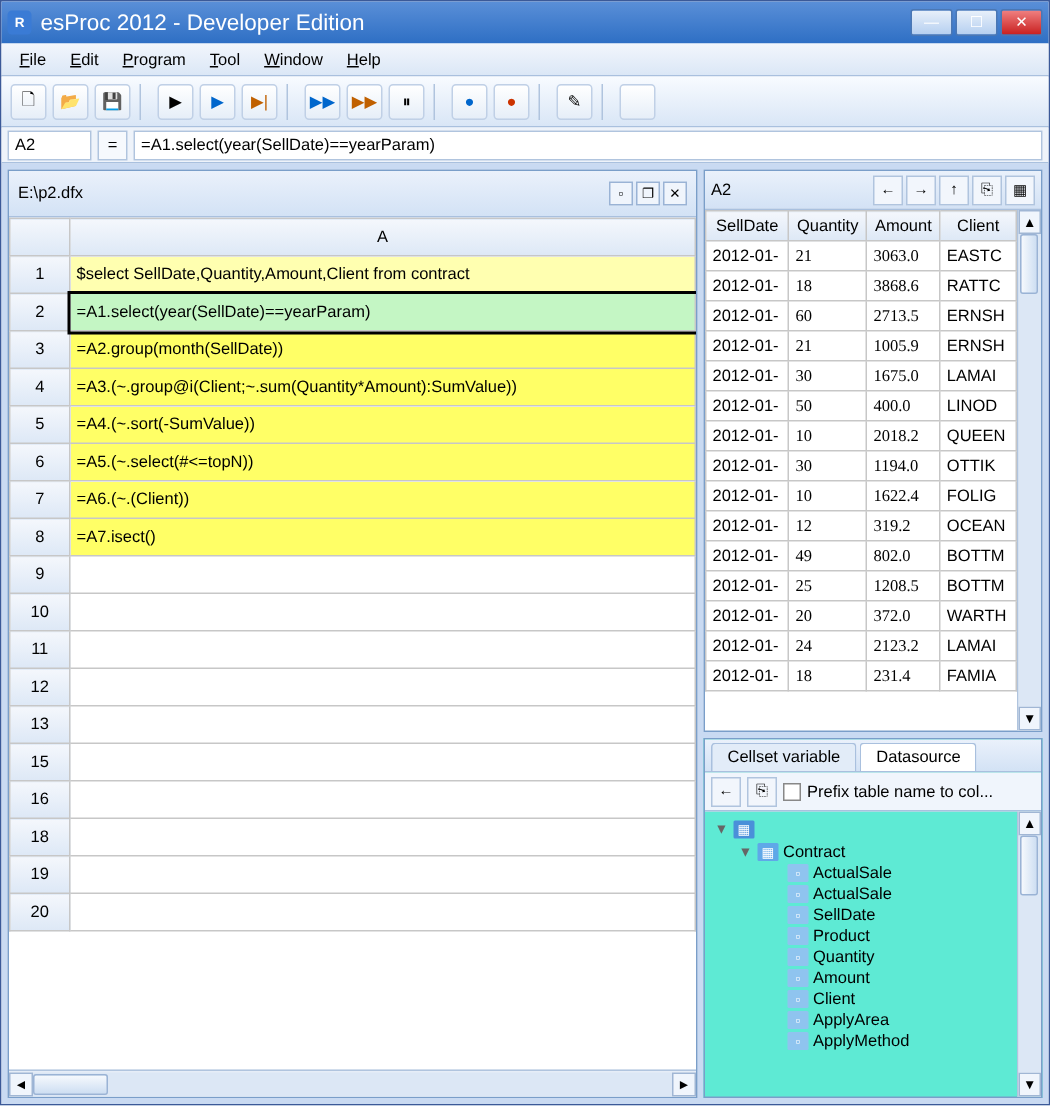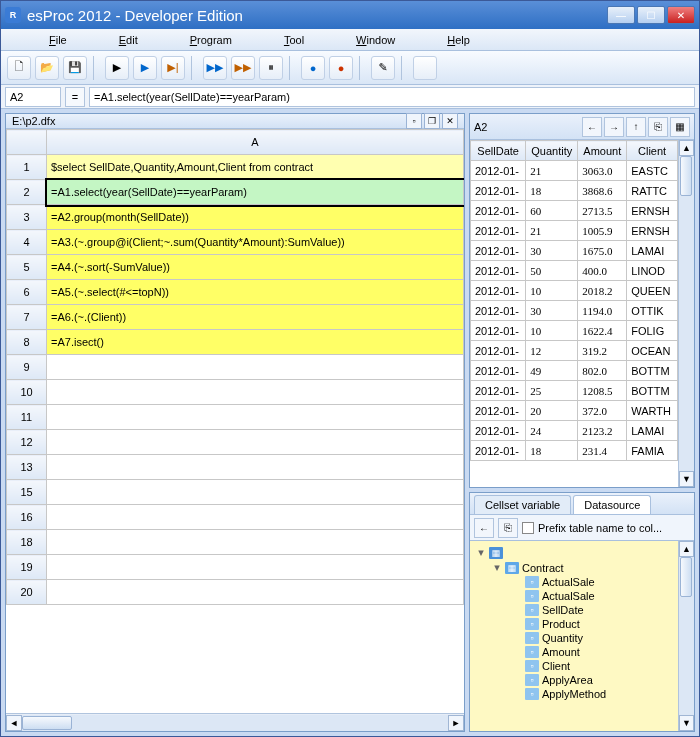--- a/index.html
+++ b/index.html
@@ -8,36 +8,36 @@
 .window { border: 1px solid #3b5998; background: #fff; height: 737px; display: flex; flex-direction: column; }
 
 .titlebar { height: 28px; background: linear-gradient(#5a8fd8, #2e6fc4); display: flex; align-items: center; padding: 0 4px; color: #fff; }
 .titlebar .icon { width: 16px; height: 16px; background: #3a7bd5; border-radius: 3px; margin-right: 6px; display:flex;align-items:center;justify-content:center;font-size:9px;font-weight:bold;}
 .titlebar .title { flex: 1; font-size: 15px; }
 .winbtns { display: flex; gap: 2px; }
 .winbtn { width: 28px; height: 18px; background: linear-gradient(#e8f0fa,#b5cff0); border: 1px solid #4a77b4; border-radius: 2px; display:flex;align-items:center;justify-content:center; font-size:10px;}
 .winbtn.close { background: linear-gradient(#f08080,#c82020); color:#fff;}
 
 .menubar { height: 22px; background: linear-gradient(#f2f6fc,#dbe7f6); border-bottom: 1px solid #a9c0de; display: flex; align-items: center; padding: 0 6px; gap: 4px; }
-.menubar span { padding: 2px 6px; cursor: default; margin-left: 36px; }
+.menubar span { padding: 2px 6px; cursor: default; }
 .menubar span u { text-decoration: underline; }
 
 .toolbar { height: 34px; background: linear-gradient(#f8fbff,#d9e6f6); border-bottom: 1px solid #a9c0de; display: flex; align-items: center; padding: 0 6px; gap: 4px; }
 .tbtn { width: 24px; height: 24px; border: 1px solid #c0d0e6; background: linear-gradient(#fff,#e6eef8); border-radius: 3px; display:flex;align-items:center;justify-content:center;font-size:11px;}
 .tsep { width: 6px; height: 24px; border-left: 1px solid #b0c4de; margin: 0 2px;}
 
 .formulabar { height: 24px; background: #eef3fa; border-bottom: 1px solid #a9c0de; display: flex; align-items: center; padding: 2px 4px; gap: 4px; }
 .cellref { width: 56px; height: 20px; border: 1px solid #b0c4de; background: #fff; padding: 0 4px; font-size: 11px; }
 .eqbtn { width: 20px; height: 20px; border: 1px solid #b0c4de; background: #f6f9fd; text-align:center; line-height:18px;}
 .formula { flex:1; height: 20px; border: 1px solid #b0c4de; background: #fff; padding: 0 4px; font-size: 11px; }
 
 .content { flex:1; display: flex; background: #c9daf2; padding: 4px; gap: 4px; overflow:hidden;}
 
 .leftpane { width: 460px; background: #fff; border: 1px solid #7a9ec9; display:flex; flex-direction:column; }
-.ltitle { height: 15px; background: linear-gradient(#eaf1fb,#d3e2f5); border-bottom: 1px solid #a9c0de; display:flex; align-items:center; padding: 0 6px; }
+.ltitle { height: 31px; background: linear-gradient(#eaf1fb,#d3e2f5); border-bottom: 1px solid #a9c0de; display:flex; align-items:center; padding: 0 6px; }
 .ltitle .path { flex:1; font-size: 11px; }
 .ltitle .wbtn { width:16px;height:16px;border:1px solid #9ab3d5;background:#f0f5fc;margin-left:2px;display:flex;align-items:center;justify-content:center;font-size:9px;}
 
 .grid { flex:1; overflow:auto; position:relative; }
 .grid table { border-collapse: collapse; width: 100%; }
 .grid th, .grid td { border: 1px solid #c7c7c7; height: 25px; }
 .grid th { background: linear-gradient(#f4f7fc,#dde8f6); font-weight: normal; }
 .grid .rh { width: 40px; background: linear-gradient(#f4f7fc,#dde8f6); text-align:center; }
 .grid .ch { text-align:center; }
 .grid td.cell { padding: 0 4px; font-size: 11px; white-space: nowrap; overflow:hidden;}
@@ -60,21 +60,21 @@
 .datatable { flex:1; overflow:auto; }
 .datatable table{border-collapse:collapse;width:100%;}
 .datatable th,.datatable td{border:1px solid #c7c7c7;padding:2px 4px;height:20px;font-size:11px;white-space:nowrap;}
 .datatable th{background:linear-gradient(#f4f7fc,#dde8f6);font-weight:normal;text-align:center;}
 .datatable td.num{text-align:left;font-family:Liberation Serif, serif;}
 
 .dstabs{height:22px;background:linear-gradient(#eaf1fb,#d3e2f5);display:flex;align-items:flex-end;border-bottom:1px solid #a9c0de;padding:0 4px;}
 .dstab{padding:3px 10px;border:1px solid #a9c0de;border-bottom:none;background:#e2ecf8;margin-right:2px;border-radius:3px 3px 0 0;font-size:11px;}
 .dstab.active{background:#fff;}
 
-.dspanel{background:#fef9c3;border:1px solid #7a9ec9;height:240px;display:flex;flex-direction:column;}
+.dspanel{background:#5eead4;border:1px solid #7a9ec9;height:240px;display:flex;flex-direction:column;}
 .dshead{height:26px;border-bottom:1px solid #a9c0de;background:#f0f5fc;display:flex;align-items:center;padding:0 4px;gap:4px;}
 .chk{width:12px;height:12px;border:1px solid #888;background:#fff;}
 .tree{flex:1;overflow:auto;padding:4px 6px;font-size:11px;}
 .tree-node{padding:1px 0;display:flex;align-items:center;gap:3px;}
 .tree-node.l1{padding-left:16px;}
 .tree-node.l2{padding-left:36px;}
 .ticon{width:14px;height:12px;display:inline-flex;align-items:center;justify-content:center;font-size:9px;}
 .ticon.db{background:#4a90d9;color:#fff;border-radius:1px;}
 .ticon.tbl{background:#5fa8e8;color:#fff;border-radius:1px;}
 .ticon.col{background:#8fc4ef;color:#fff;border-radius:1px;}

